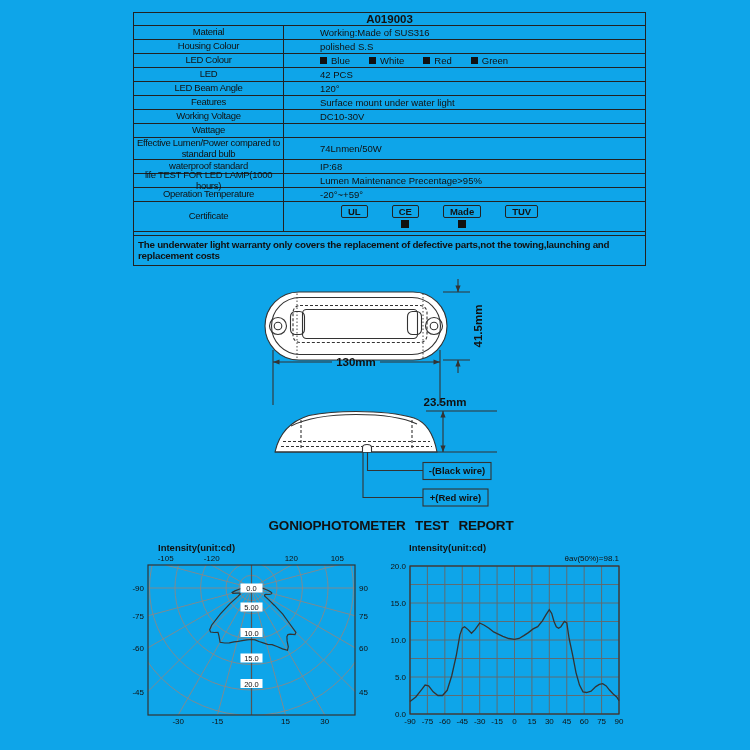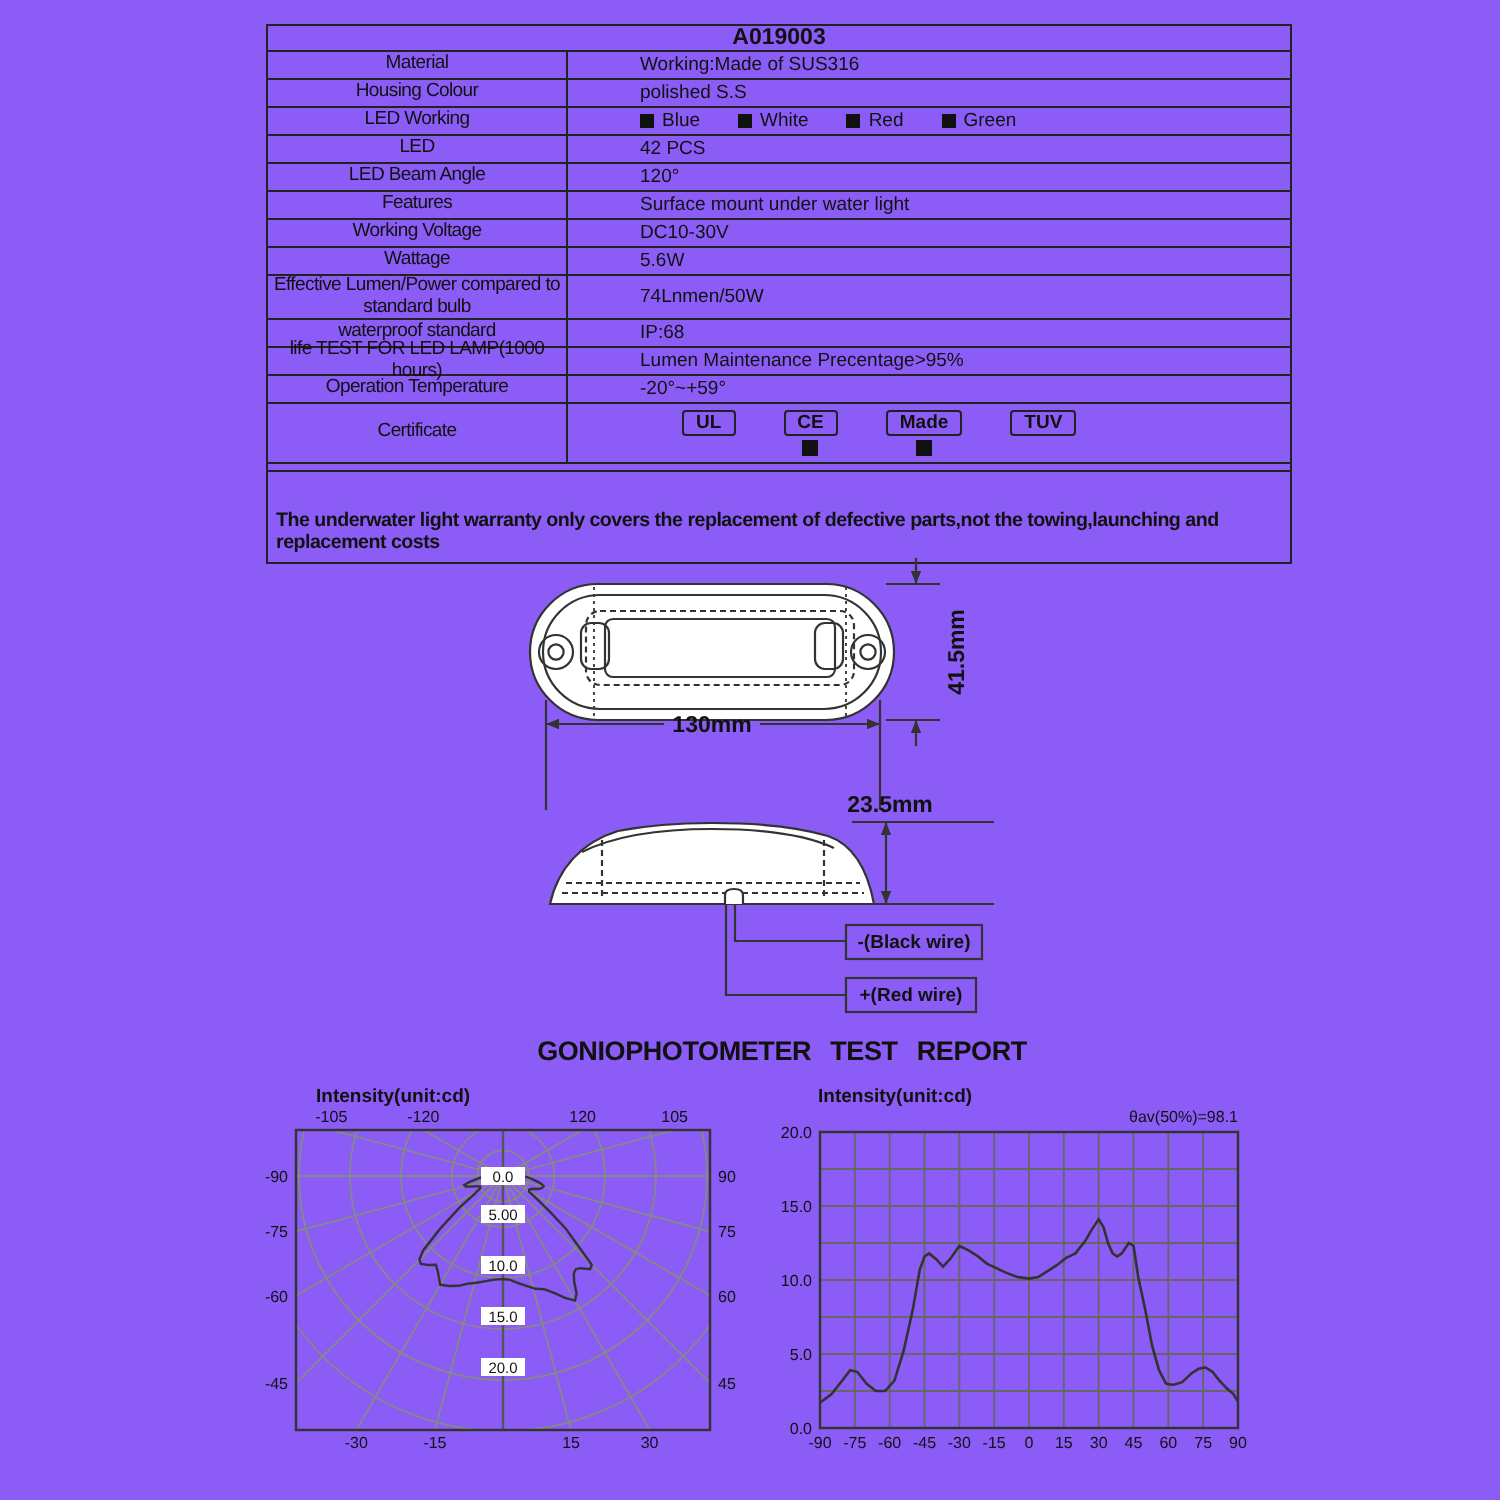--- a/index.html
+++ b/index.html
@@ -1,16 +1,16 @@
 <!DOCTYPE html>
 <html><head>
 <meta charset="utf-8">
 <style>
   html,body{margin:0;padding:0;background:#fff;}
-  .page{position:relative;width:750px;height:750px;background:#8b5cf6;overflow:hidden;
+  .page{position:relative;width:750px;height:750px;background:#0ea5e9;overflow:hidden;
         font-family:"Liberation Sans",sans-serif;color:#111;}
   .layer{position:absolute;left:0;top:0;}
 
   
   .spec-table{position:absolute;left:133px;top:12px;width:513px;
               border:1.5px solid #222;box-sizing:border-box;font-size:9.5px;}
   .t-header{height:13px;line-height:12px;text-align:center;font-weight:bold;
             font-size:11.5px;border-bottom:1px solid #222;box-sizing:border-box;}
   .t-row{display:flex;border-bottom:1px solid #222;box-sizing:border-box;align-items:stretch;}
   .h14{height:14px;} .h22{height:22px;} .h30{height:30px;}
@@ -22,21 +22,21 @@
   .led-opt{display:inline-flex;align-items:center;margin-right:19px;}
   .cert-cell{flex-direction:column;align-items:flex-start;justify-content:center;
              padding-left:57px;gap:2px;}
   .cert-line{display:flex;gap:24px;}
   .cert-box-wrap{display:flex;flex-direction:column;align-items:center;gap:2px;}
   .cert-box{border:1.4px solid #222;border-radius:2px;padding:0 6px;height:13px;
             line-height:11.5px;font-weight:bold;font-size:9.5px;box-sizing:border-box;}
   .cert-mark{width:8px;height:8px;background:#111;}
   .cert-mark.off{visibility:hidden;}
   .t-gap{height:3px;}
-  .t-footer{border-top:1px solid #222;padding:20px 4px 3px 4px;font-weight:bold;
+  .t-footer{border-top:1px solid #222;padding:4px 4px 3px 4px;font-weight:bold;
             font-size:9.8px;letter-spacing:-0.25px;line-height:1.12;}
 
   
   .report-heading{position:absolute;left:16px;top:518px;width:750px;text-align:center;
                   font-weight:bold;font-size:13.5px;letter-spacing:-0.2px;word-spacing:6px;}
 
   
   svg text{font-family:"Liberation Sans",sans-serif;fill:#111;}
   .dim{font-size:11.5px;font-weight:bold;}
   .wire-label{font-size:9.5px;font-weight:bold;}
@@ -55,21 +55,21 @@
 
   <div class="t-row h14">
     <div class="t-label">Material</div>
     <div class="t-value">Working:Made of SUS316</div>
   </div>
   <div class="t-row h14">
     <div class="t-label">Housing Colour</div>
     <div class="t-value">polished S.S</div>
   </div>
   <div class="t-row h14">
-    <div class="t-label">LED  Working</div>
+    <div class="t-label">LED  Colour</div>
     <div class="t-value">
           <span class="led-opt"><span class="sq"></span>Blue</span>
           <span class="led-opt"><span class="sq"></span>White</span>
           <span class="led-opt"><span class="sq"></span>Red</span>
           <span class="led-opt"><span class="sq"></span>Green</span>
         </div>
   </div>
   <div class="t-row h14">
     <div class="t-label">LED</div>
     <div class="t-value">42 PCS</div>
@@ -81,21 +81,20 @@
   <div class="t-row h14">
     <div class="t-label">Features</div>
     <div class="t-value">Surface mount under water light</div>
   </div>
   <div class="t-row h14">
     <div class="t-label">Working Voltage</div>
     <div class="t-value">DC10-30V</div>
   </div>
   <div class="t-row h14">
     <div class="t-label">Wattage</div>
-    <div class="t-value">5.6W</div>
   </div>
   <div class="t-row h22">
     <div class="t-label">Effective Lumen/Power compared to standard bulb</div>
     <div class="t-value">74Lnmen/50W</div>
   </div>
   <div class="t-row h14">
     <div class="t-label">waterproof standard</div>
     <div class="t-value">IP:68</div>
   </div>
   <div class="t-row h14">

